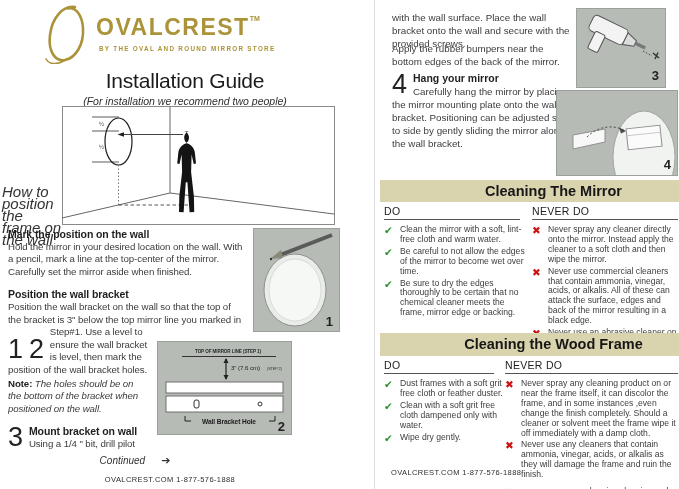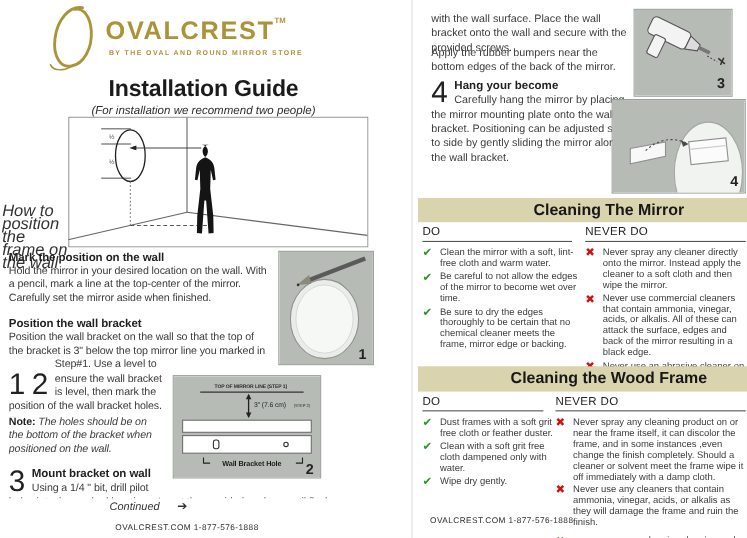--- a/index.html
+++ b/index.html
@@ -6,21 +6,21 @@
   .sheet{position:relative;width:679px;height:489px;background:#ffffff;overflow:hidden;
          font-family:"Liberation Sans",sans-serif;color:#3a3a3a;}
   .abs{position:absolute;}
 
   
   .logo-text{font-size:23px;font-weight:bold;color:#ab9339;letter-spacing:1.5px;}
   .logo-tm{font-size:7px;vertical-align:14px;letter-spacing:0;}
   .tagline{font-size:6.3px;color:#ab9339;letter-spacing:1.3px;font-weight:bold;}
 
   
-  .title{width:370px;text-align:center;font-size:21px;font-weight:bold;color:#1b1b1b;letter-spacing:-0.2px;}
+  .title{width:370px;text-align:center;font-size:21px;font-weight:normal;color:#1b1b1b;letter-spacing:-0.2px;}
   .subtitle{width:370px;text-align:center;font-size:10.5px;color:#2e2e2e;font-style:italic;}
   .diagram-caption{width:62px;text-align:left;font-style:italic;font-size:15px;line-height:12px;color:#333;}
 
   .steps{left:8px;top:227px;width:332px;height:226px;font-size:9.7px;line-height:12.6px;
          letter-spacing:-0.1px;color:#3c3c3c;overflow:hidden;}
   .fig{border:1px solid #9aa09a;}
   .figwrap1{float:right;margin:1px 0 4px 8px;}
   .figwrap2{float:right;clear:right;margin:5px 48px 4px 8px;}
   .step{margin-bottom:9px;}
   .step-num{float:left;font-size:27px;line-height:25px;font-weight:500;color:#222;margin:1px 6px 0 0;}
@@ -153,21 +153,21 @@
   </div>
   <div class="abs footer" style="left:20px;top:475px;width:300px;text-align:center;">OVALCREST.COM  1-877-576-1888</div>
 
   <div class="abs divider"></div>
 
   <div class="abs rp-para" style="left:392px;top:11px;">with the wall surface. Place the wall bracket onto the wall and secure with the provided screws.</div>
   <div class="abs rp-para" style="left:392px;top:42px;">Apply the rubber bumpers near the bottom edges of the back of the mirror.</div>
 
   <div class="abs rp-step" style="left:392px;top:71px;">
     <span class="step-num">4</span>
-    <div class="step-head">Hang your become</div>
+    <div class="step-head">Hang your mirror</div>
     <div class="step-body">Carefully hang the mirror by placing the mirror mounting plate onto the wall bracket. Positioning can be adjusted side to side by gently sliding the mirror along the wall bracket.</div>
   </div>
 
   <div class="abs" style="left:576px;top:8px;">
     <svg class="fig" width="88" height="78" viewBox="0 0 88 78" style="display:block;">
       <rect width="88" height="78" fill="#b6bbb6"></rect>
       <g>
         <g transform="rotate(26 38 28)">
           <rect x="10" y="16" width="38" height="17" rx="4" fill="#f3f3f3" stroke="#555"></rect>
           <rect x="18" y="31" width="11" height="19" rx="2" fill="#f3f3f3" stroke="#555"></rect>

